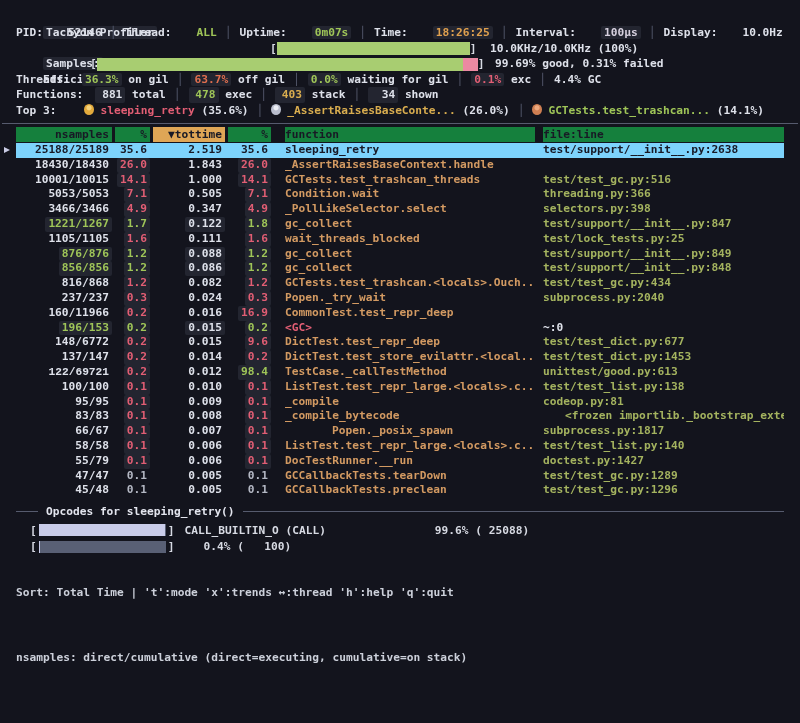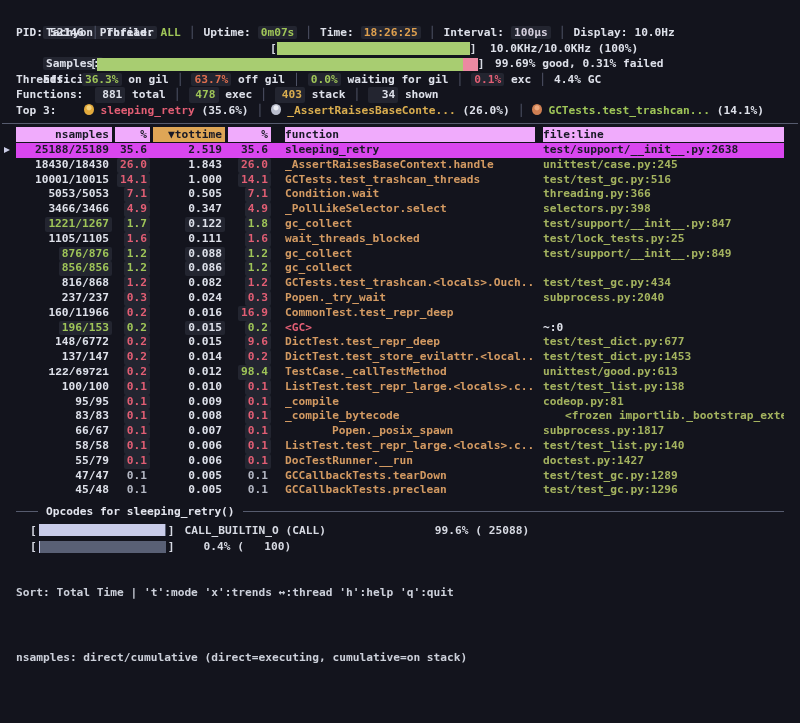--- a/index.html
+++ b/index.html
@@ -5,41 +5,41 @@
   *{margin:0;padding:0;box-sizing:border-box}
   html,body{background:#13141d}
   body{width:800px;height:723px;overflow:hidden;
        font-family:"DejaVu Sans Mono",monospace;font-size:11.2px;font-weight:700;color:#dee1ea}
   .screen{position:relative;width:800px;height:723px;padding:10px 16px}
   .hline{position:relative;height:15.45px;line-height:15.45px;white-space:pre}
   .chip{background:#232530;padding:0 3px;border-radius:2px}
   .w{color:#dee1ea}.g{color:#9fc558}.r{color:#e25e74}.o{color:#dfa04e}.y{color:#d9ad4f}
   .a{color:#d39a62}.ol{color:#a4b35f}.d{color:#b4b8c4}.lav{color:#d6d0de}.orr{color:#e06e4e}
   .sepg{color:#565b6e;margin:0 8px}
-  .lbl{margin-right:7px}
+  .lbl{margin-right:25px}
   .ml12{margin-left:12px}
   .abs{position:absolute;top:0}
   .barwrap{position:absolute;top:0;height:15.45px;display:flex;align-items:center;color:#d7dae3}
   .track{display:inline-block;height:13px;background:#596075;overflow:hidden;font-size:0;vertical-align:middle}
   .fillg{height:13px;background:#a8cd71;display:inline-block;vertical-align:top}
   .fillp{height:13px;background:#ec89a2;display:inline-block;vertical-align:top}
   .filll{height:12px;background:#c9cce9;display:inline-block;vertical-align:top}
   .sep{border-top:1px solid #565b6e;margin:5px -14px 2px -14px}
   .thead,.trow{display:grid;grid-template-columns:96px 38px 75px 46px 14px 250px 8px auto;align-items:center}
   .thead{height:16px;margin-bottom:1px}
   .trow{position:relative;height:14.8px;line-height:14.8px}
-  .hc{background:#f0abfc;color:#181925;height:15px;line-height:15px}
+  .hc{background:#15803d;color:#181925;height:15px;line-height:15px}
   .hc.num{text-align:right;padding-right:3px;margin-left:3px}
   .hc.first{margin-left:0}
   .hc.sort{background:#dfa656}
   .c-num{text-align:right;white-space:pre;overflow:hidden}
   .c-fn,.c-fl{white-space:pre;overflow:hidden}
   .cv{display:inline-block;padding:0 3px;border-radius:2px}
   .cv.ch{background:#232530}
-  .trow.sel{background:#d946ef}
+  .trow.sel{background:#7dd3fc}
   .trow.sel span{color:#181925;background:transparent}
   .cursor{position:absolute;left:-12px;top:3.6px;width:0;height:0;
           border-left:6px solid #c9cbe4;border-top:3.8px solid transparent;border-bottom:3.8px solid transparent}
   .ophdr{display:flex;align-items:center;height:15px;margin:6px 0 3px}
   .opdash{width:22px;border-top:1px solid #565b6e}
   .opfill{flex:1;border-top:1px solid #565b6e}
   .optitle{margin:0 8px;color:#e3e5ee}
   .oprow{display:flex;align-items:center;height:16.5px;padding-left:14px;color:#d7dae3}
   .optrack{width:127px;height:12px;background:#596075;margin:0 2px;font-size:0}
   .oplabel{margin-left:10px;width:228px;white-space:pre;overflow:hidden}
@@ -97,21 +97,20 @@
         <div class="c-fn" style="grid-column: 6;"><span class="w">sleeping_retry</span></div>
         <div class="c-fl" style="grid-column: 8;"><span class="w">test/support/__init__.py:2638</span></div>
         <span class="cursor"></span>
       </div>
       <div class="trow">
         <div class="c-num" style="grid-column: 1;"><span class="cv w">18430/18430</span></div>
         <div class="c-num" style="grid-column: 2;"><span class="cv r ch">26.0</span></div>
         <div class="c-num" style="grid-column: 3;"><span class="cv w">1.843</span></div>
         <div class="c-num" style="grid-column: 4;"><span class="cv r ch">26.0</span></div>
         <div class="c-fn" style="grid-column: 6;"><span class="a">_AssertRaisesBaseContext.handle</span></div>
-        <div class="c-fl" style="grid-column: 8;"><span class="ol">unittest/case.py:245</span></div>
       </div>
       <div class="trow">
         <div class="c-num" style="grid-column: 1;"><span class="cv w">10001/10015</span></div>
         <div class="c-num" style="grid-column: 2;"><span class="cv r ch">14.1</span></div>
         <div class="c-num" style="grid-column: 3;"><span class="cv w">1.000</span></div>
         <div class="c-num" style="grid-column: 4;"><span class="cv r ch">14.1</span></div>
         <div class="c-fn" style="grid-column: 6;"><span class="a">GCTests.test_trashcan_threads</span></div>
         <div class="c-fl" style="grid-column: 8;"><span class="ol">test/test_gc.py:516</span></div>
       </div>
       <div class="trow">
@@ -153,20 +152,21 @@
         <div class="c-num" style="grid-column: 4;"><span class="cv g ch">1.2</span></div>
         <div class="c-fn" style="grid-column: 6;"><span class="a">gc_collect</span></div>
         <div class="c-fl" style="grid-column: 8;"><span class="ol">test/support/__init__.py:849</span></div>
       </div>
       <div class="trow">
         <div class="c-num" style="grid-column: 1;"><span class="cv g ch">856/856</span></div>
         <div class="c-num" style="grid-column: 2;"><span class="cv g ch">1.2</span></div>
         <div class="c-num" style="grid-column: 3;"><span class="cv w ch">0.086</span></div>
         <div class="c-num" style="grid-column: 4;"><span class="cv g ch">1.2</span></div>
         <div class="c-fn" style="grid-column: 6;"><span class="a">gc_collect</span></div>
+        <div class="c-fl" style="grid-column: 8;"><span class="ol">test/support/__init__.py:848</span></div>
       </div>
       <div class="trow">
         <div class="c-num" style="grid-column: 1;"><span class="cv w">816/868</span></div>
         <div class="c-num" style="grid-column: 2;"><span class="cv r ch">1.2</span></div>
         <div class="c-num" style="grid-column: 3;"><span class="cv w">0.082</span></div>
         <div class="c-num" style="grid-column: 4;"><span class="cv r ch">1.2</span></div>
         <div class="c-fn" style="grid-column: 6;"><span class="a">GCTests.test_trashcan.&lt;locals&gt;.Ouch...</span></div>
         <div class="c-fl" style="grid-column: 8;"><span class="ol">test/test_gc.py:434</span></div>
       </div>
       <div class="trow">

